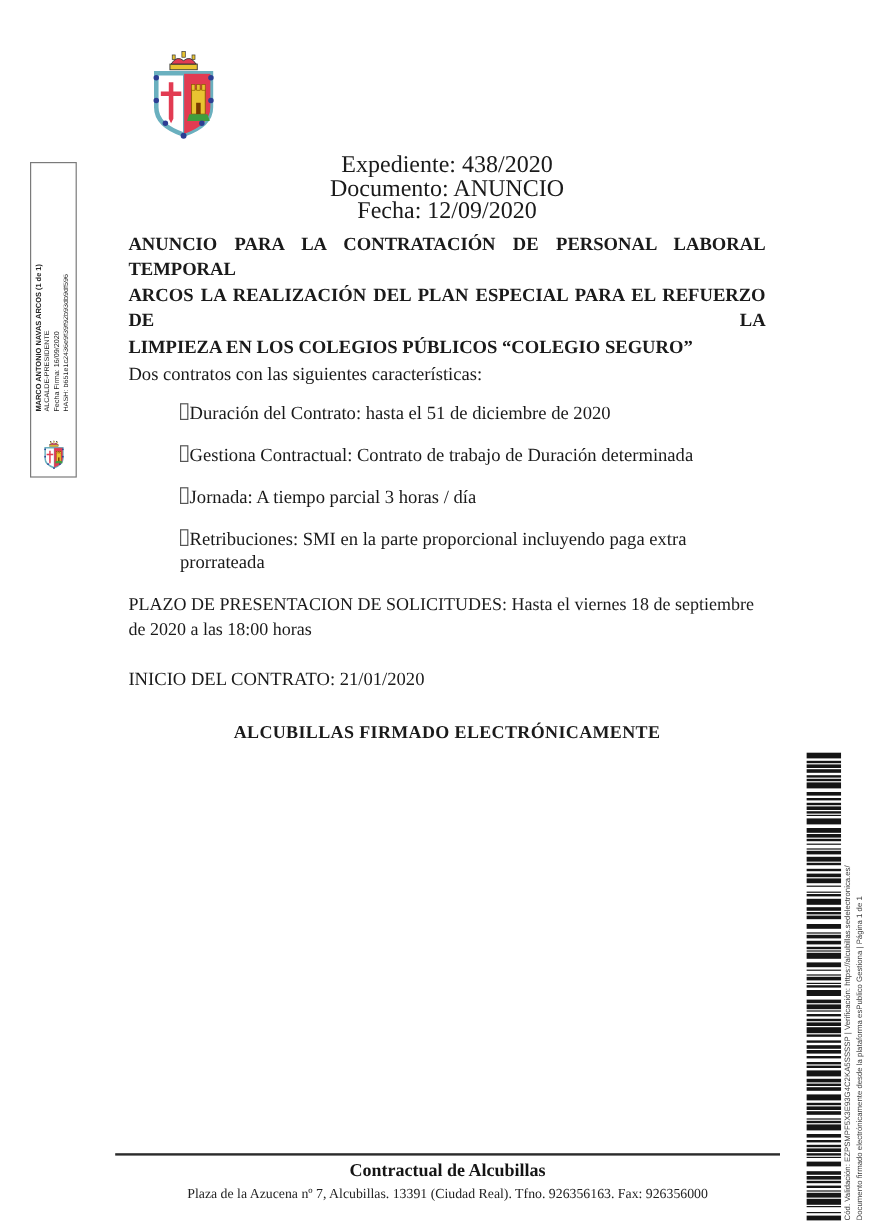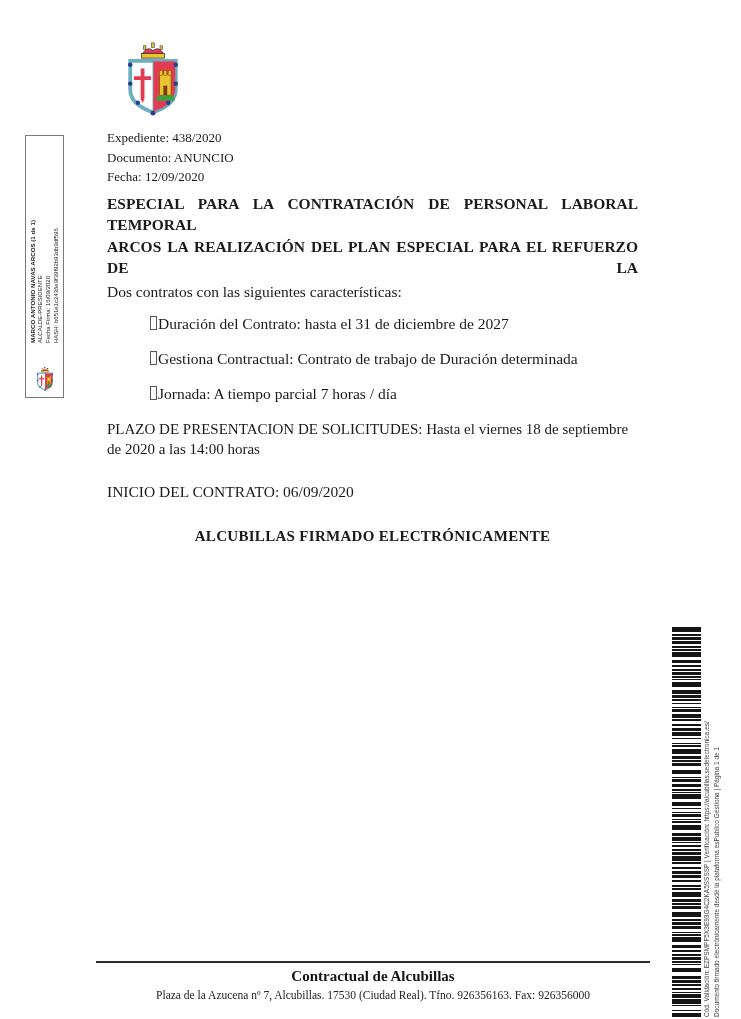--- a/index.html
+++ b/index.html
@@ -16,21 +16,21 @@
   .vspan.b{font-weight:bold;font-size:6.2px;}
   .sig-crest{position:absolute;bottom:6px;left:50%;transform:translateX(-50%);}
 
   
   .header{position:absolute;left:118px;top:42px;display:flex;align-items:center;gap:8px;}
   .org-name{font-family:"Liberation Sans",sans-serif;font-weight:bold;font-size:17px;
             line-height:22px;text-align:center;color:#111;letter-spacing:.5px;}
 
   
   .col{position:absolute;left:107px;top:0;width:531px;}
-  .meta{margin-top:128px;font-size:13px;line-height:19.5px;}
+  .meta{margin-top:128px;font-size:20px;line-height:19.5px;text-align:center;}
   .title-block{margin-top:6px;font-weight:bold;font-size:15.5px;line-height:21.5px;}
   .title-line{text-align:justify;text-align-last:justify;}
   .title-line.last{text-align:left;text-align-last:left;}
   .intro{margin-top:3px;font-size:15.5px;line-height:19px;}
   .list{margin-top:13px;padding-left:43px;}
   .list-item{margin-bottom:16px;font-size:15.5px;line-height:19px;}
   .tofu{display:inline-block;width:5px;height:12px;border:1px solid #555;
         margin-right:1px;vertical-align:-1px;}
   .plazo{margin-top:3px;font-size:15px;line-height:20.5px;}
   .inicio{margin-top:23px;font-size:15.5px;}
@@ -107,34 +107,36 @@
   </div>
 
   <div class="col">
     <div class="meta">
       <div>Expediente: 438/2020</div>
       <div>Documento: ANUNCIO</div>
       <div>Fecha: 12/09/2020</div>
     </div>
 
     <div class="title-block">
-      <div class="title-line">ESPECIAL PARA LA CONTRATACIÓN DE PERSONAL LABORAL TEMPORAL</div>
+      <div class="title-line">ANUNCIO PARA LA CONTRATACIÓN DE PERSONAL LABORAL TEMPORAL</div>
       <div class="title-line">ARCOS LA REALIZACIÓN DEL PLAN ESPECIAL PARA EL REFUERZO DE LA</div>
+      <div class="title-line last">LIMPIEZA EN LOS COLEGIOS PÚBLICOS “COLEGIO SEGURO”</div>
     </div>
 
     <div class="intro">Dos contratos con las siguientes características:</div>
 
     <div class="list">
-      <div class="list-item"><span class="tofu"></span><span>Duración del Contrato: hasta el 31 de diciembre de 2027</span></div>
+      <div class="list-item"><span class="tofu"></span><span>Duración del Contrato: hasta el 51 de diciembre de 2020</span></div>
       <div class="list-item"><span class="tofu"></span><span>Gestiona Contractual: Contrato de trabajo de Duración determinada</span></div>
-      <div class="list-item"><span class="tofu"></span><span>Jornada: A tiempo parcial 7 horas / día</span></div>
-    </div>
-
-    <div class="plazo">PLAZO DE PRESENTACION DE SOLICITUDES: Hasta el viernes 18 de septiembre de 2020 a las 14:00 horas</div>
-    <div class="inicio">INICIO DEL CONTRATO: 06/09/2020</div>
+      <div class="list-item"><span class="tofu"></span><span>Jornada: A tiempo parcial 3 horas / día</span></div>
+      <div class="list-item"><span class="tofu"></span><span>Retribuciones: SMI  en la parte proporcional incluyendo paga extra prorrateada</span></div>
+    </div>
+
+    <div class="plazo">PLAZO DE PRESENTACION DE SOLICITUDES: Hasta el viernes 18 de septiembre de 2020 a las 18:00 horas</div>
+    <div class="inicio">INICIO DEL CONTRATO: 21/01/2020</div>
     <div class="signed">ALCUBILLAS FIRMADO ELECTRÓNICAMENTE</div>
   </div>
 
   <div class="barcode">
       <div style="height:4.8px;background:#151515"></div>
       <div style="height:2.2px"></div>
       <div style="height:1.6px;background:#151515"></div>
       <div style="height:1.1px"></div>
       <div style="height:3.2px;background:#151515"></div>
       <div style="height:1.1px"></div>
@@ -309,16 +311,16 @@
       <div style="height:3.2px;background:#151515"></div>
       <div style="height:1.1px"></div>
     </div>
   <div class="strip-text">
     <span class="vspan">Cód. Validación: EZPSMPF5X3E93G4C2KA5SSSSP | Verificación: https://alcubillas.sedelectronica.es/</span>
     <span class="vspan">Documento firmado electrónicamente desde la plataforma esPublico Gestiona | Página 1 de 1</span>
   </div>
 
   <div class="footer">
     <div class="footer-org">Contractual de Alcubillas</div>
-    <div class="footer-addr">Plaza de la Azucena nº 7, Alcubillas. 17530 (Ciudad Real). Tfno. 926356163. Fax: 926356000</div>
+    <div class="footer-addr">Plaza de la Azucena nº 7, Alcubillas. 13391 (Ciudad Real). Tfno. 926356163. Fax: 926356000</div>
   </div>
 
 </div>
 
 </body></html>

